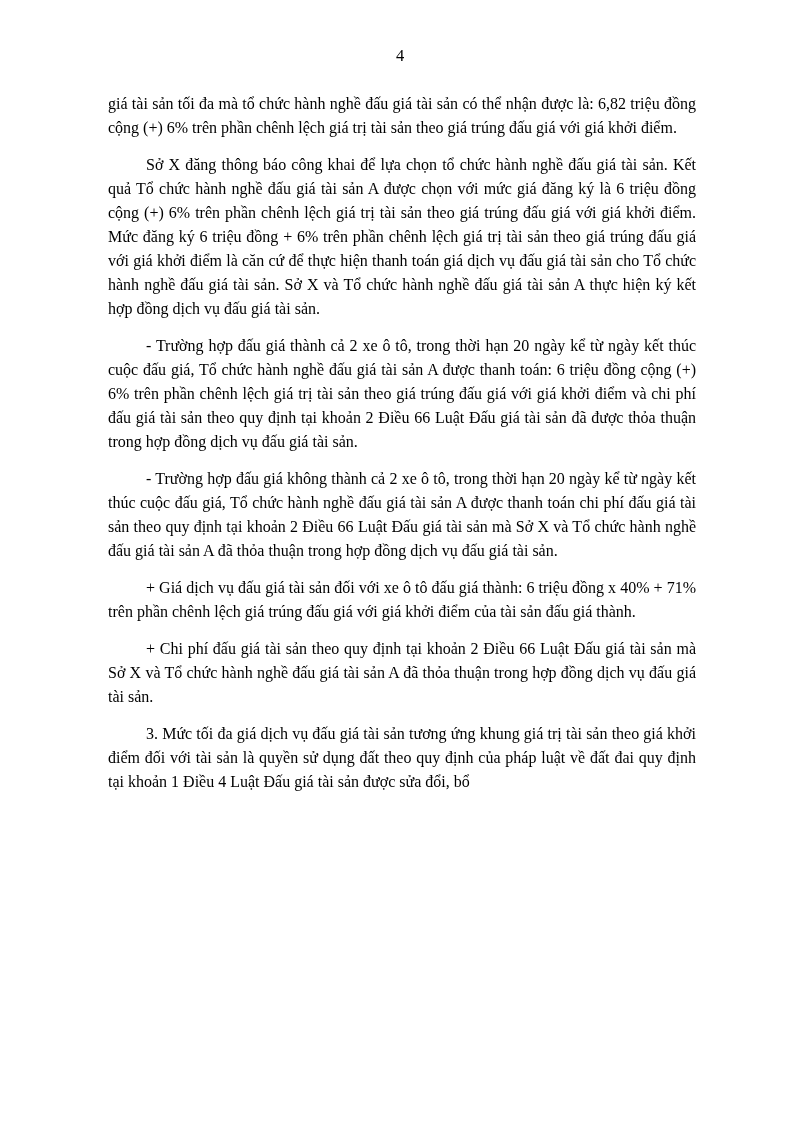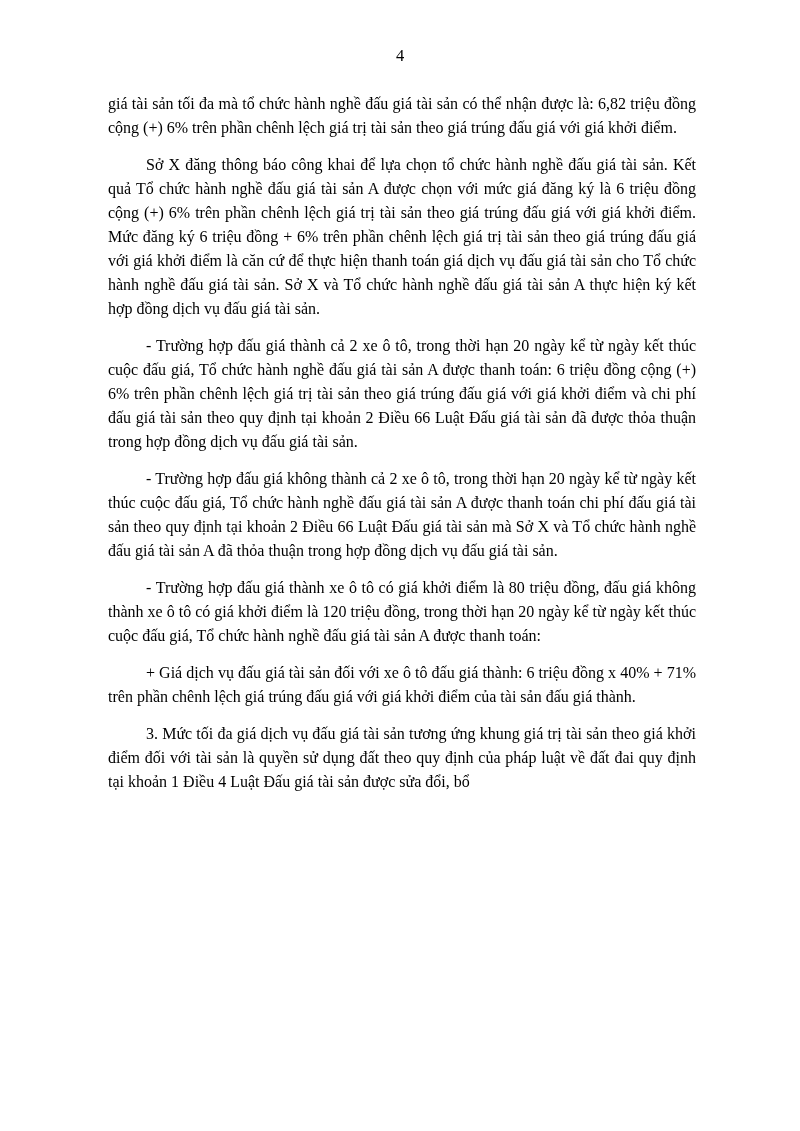--- a/index.html
+++ b/index.html
@@ -58,18 +58,18 @@
 
 <div class="page">
 
   <div class="page-number">4</div>
 
   <div class="body-text">
     <p class="para">giá tài sản tối đa mà tổ chức hành nghề đấu giá tài sản có thể nhận được là: 6,82 triệu đồng cộng (+) 6% trên phần chênh lệch giá trị tài sản theo giá trúng đấu giá với giá khởi điểm.</p>
     <p class="para indent">Sở X đăng thông báo công khai để lựa chọn tổ chức hành nghề đấu giá tài sản. Kết quả Tổ chức hành nghề đấu giá tài sản A được chọn với mức giá đăng ký là 6 triệu đồng cộng (+) 6% trên phần chênh lệch giá trị tài sản theo giá trúng đấu giá với giá khởi điểm. Mức đăng ký 6 triệu đồng + 6% trên phần chênh lệch giá trị tài sản theo giá trúng đấu giá với giá khởi điểm là căn cứ để thực hiện thanh toán giá dịch vụ đấu giá tài sản cho Tổ chức hành nghề đấu giá tài sản. Sở X và Tổ chức hành nghề đấu giá tài sản A thực hiện ký kết hợp đồng dịch vụ đấu giá tài sản.</p>
     <p class="para indent">- Trường hợp đấu giá thành cả 2 xe ô tô, trong thời hạn 20 ngày kể từ ngày kết thúc cuộc đấu giá, Tổ chức hành nghề đấu giá tài sản A được thanh toán: 6 triệu đồng cộng (+) 6% trên phần chênh lệch giá trị tài sản theo giá trúng đấu giá với giá khởi điểm và chi phí đấu giá tài sản theo quy định tại khoản 2 Điều 66 Luật Đấu giá tài sản đã được thỏa thuận trong hợp đồng dịch vụ đấu giá tài sản.</p>
     <p class="para indent">- Trường hợp đấu giá không thành cả 2 xe ô tô, trong thời hạn 20 ngày kể từ ngày kết thúc cuộc đấu giá, Tổ chức hành nghề đấu giá tài sản A được thanh toán chi phí đấu giá tài sản theo quy định tại khoản 2 Điều 66 Luật Đấu giá tài sản mà Sở X và Tổ chức hành nghề đấu giá tài sản A đã thỏa thuận trong hợp đồng dịch vụ đấu giá tài sản.</p>
-    <p class="para indent">- Trường hợp đấu giá thành xe ô tô có giá khởi điểm là 80 triệu đồng, đấu giá không thành xe ô tô có giá khởi điểm là 120 triệu đồng, trong thời hạn 20 ngày kể từ ngày kết thúc cuộc đấu giá, Tổ chức hành nghề đấu giá tài sản A được thanh toán:</p>
     <p class="para indent">+ Giá dịch vụ đấu giá tài sản đối với xe ô tô đấu giá thành: 6 triệu đồng x 40% + 71% trên phần chênh lệch giá trúng đấu giá với giá khởi điểm của tài sản đấu giá thành.</p>
+    <p class="para indent">+ Chi phí đấu giá tài sản theo quy định tại khoản 2 Điều 66 Luật Đấu giá tài sản mà Sở X và Tổ chức hành nghề đấu giá tài sản A đã thỏa thuận trong hợp đồng dịch vụ đấu giá tài sản.</p>
     <p class="para indent last">3. Mức tối đa giá dịch vụ đấu giá tài sản tương ứng khung giá trị tài sản theo giá khởi điểm đối với tài sản là quyền sử dụng đất theo quy định của pháp luật về đất đai quy định tại khoản 1 Điều 4 Luật Đấu giá tài sản được sửa đổi, bổ</p>
   </div>
 
 </div>
 
 </body></html>

